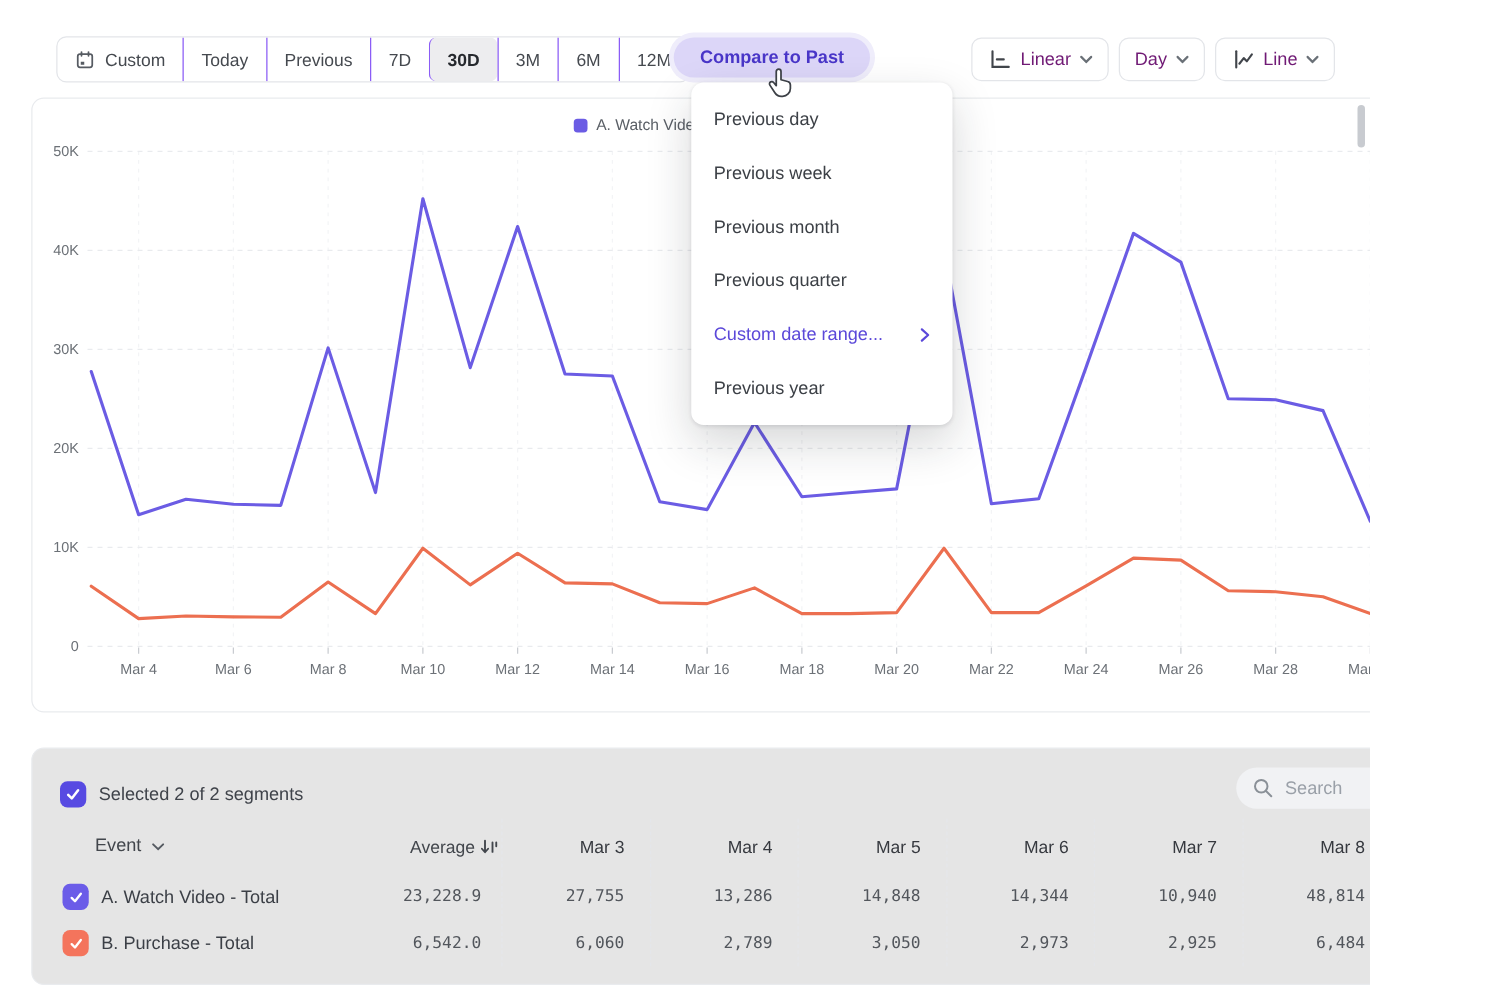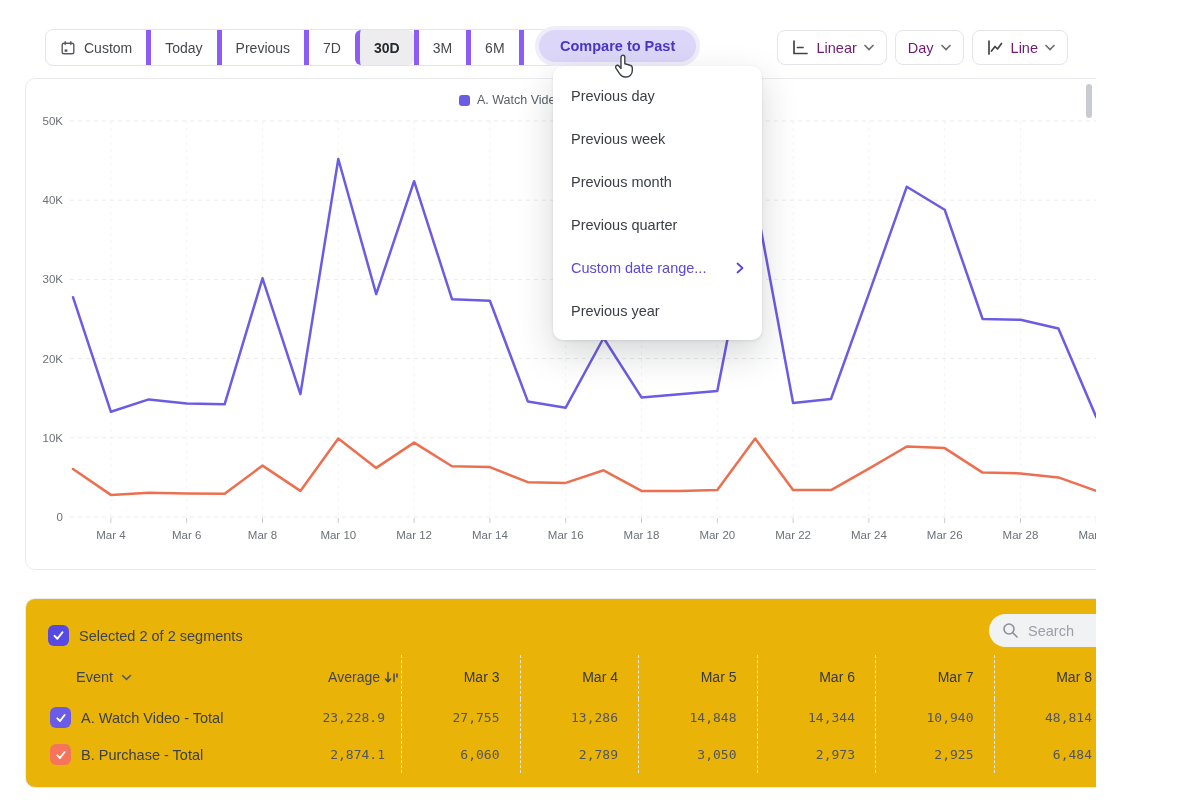--- a/index.html
+++ b/index.html
@@ -3,21 +3,21 @@
 <meta charset="utf-8">
 <style>
   * { margin:0; padding:0; box-sizing:border-box; }
   body { background:#fff; font-family:"Liberation Sans", sans-serif; }
   .page { position:relative; width:1096px; height:802px; background:#fff; overflow:hidden; }
 
   
   .preset-group { position:absolute; left:45px; top:29px; height:37px; display:flex; align-items:stretch;
     border:1px solid #e3e5e9; border-radius:8px; overflow:hidden; background:#fff; }
   .preset { display:flex; align-items:center; gap:8px; padding:0 14px; font-size:14px; color:#45494f;
-    border-left:5px solid #8b5cf6; cursor:pointer; white-space:nowrap; }
+    border-left:1px solid #8b5cf6; cursor:pointer; white-space:nowrap; }
   .preset:first-child { border-left:none; }
   .preset.sel { background:#ededef; font-weight:bold; color:#26292e; border-radius:6px; }
   .compare-btn { position:absolute; left:539px; top:30px; height:32px; padding:0 21px; border:none;
     background:#dcd6f8; color:#4936c8; font-size:14.5px; font-weight:bold; border-radius:16px;
     font-family:inherit; cursor:pointer; box-shadow:0 0 0 4px #efedfb; }
   .tb-right { position:absolute; right:28px; top:30px; display:flex; gap:8px; }
   .tb-btn { display:flex; align-items:center; gap:7px; height:35px; padding:0 12px; background:#fff;
     border:1px solid #e3e5e9; border-radius:8px; font-size:14.5px; color:#701a75; cursor:pointer; font-family:inherit; }
 
   
@@ -32,21 +32,21 @@
   .menu { position:absolute; left:553px; top:66px; width:209px; padding:8px 0; background:#fff;
     border-radius:10px; z-index:50;
     box-shadow:0 1px 3px rgba(30,32,38,.10), 0 14px 36px rgba(30,32,38,.18); }
   .menu-item { height:43px; display:flex; align-items:center; padding:0 18px; font-size:14.5px;
     color:#3c4046; cursor:pointer; }
   .menu-item.custom { color:#5b48d9; justify-content:space-between; }
   .cursor-svg { position:absolute; left:612px; top:50px; z-index:60; }
 
   
   .table-card { position:absolute; left:25px; top:598px; width:1158px; height:190px;
-    border:1px solid #e9ebee; border-radius:10px; background:#eab308; overflow:hidden; }
+    border:1px solid #e9ebee; border-radius:10px; background:#e5e5e5; overflow:hidden; }
   .checkbox { display:inline-flex; align-items:center; justify-content:center; width:21px; height:21px;
     border-radius:6px; cursor:pointer; flex:none; }
   .summary-row { position:absolute; left:22px; top:26px; display:flex; align-items:center; gap:10px;
     font-size:14.5px; color:#3f434a; }
   .search { position:absolute; left:963px; top:15px; width:182px; height:33px; background:#f1f2f4;
     border-radius:17px; display:flex; align-items:center; gap:9px; padding:0 13px; cursor:text; }
   .search span { font-size:14.5px; color:#9aa0a8; }
   .seg-table { position:absolute; left:20px; top:56px; width:1210px; }
   .t-row { display:flex; align-items:center; height:37px; }
   .t-row.head { height:44px; }
@@ -282,21 +282,21 @@
         </div>
         <div class="t-row">
           <div class="c-event">
             <span class="checkbox" style="background: rgb(244, 116, 92);">
               <svg width="12" height="12" viewBox="0 0 18 18" fill="none">
                 <path d="M3.5 9.5l4 4 7-9" stroke="#fff" stroke-width="2.8" stroke-linecap="round" stroke-linejoin="round"></path>
               </svg>
             </span>
             <span>B. Purchase - Total</span>
           </div>
-          <div class="c-avg num">2,874.1</div>
+          <div class="c-avg num">6,542.0</div>
           <div class="c-date num">6,060</div>
           <div class="c-date num">2,789</div>
           <div class="c-date num">3,050</div>
           <div class="c-date num">2,973</div>
           <div class="c-date num">2,925</div>
           <div class="c-date num">6,484</div>
           <div class="c-date num">3,297</div>
         </div>
       </div>
   </div>

